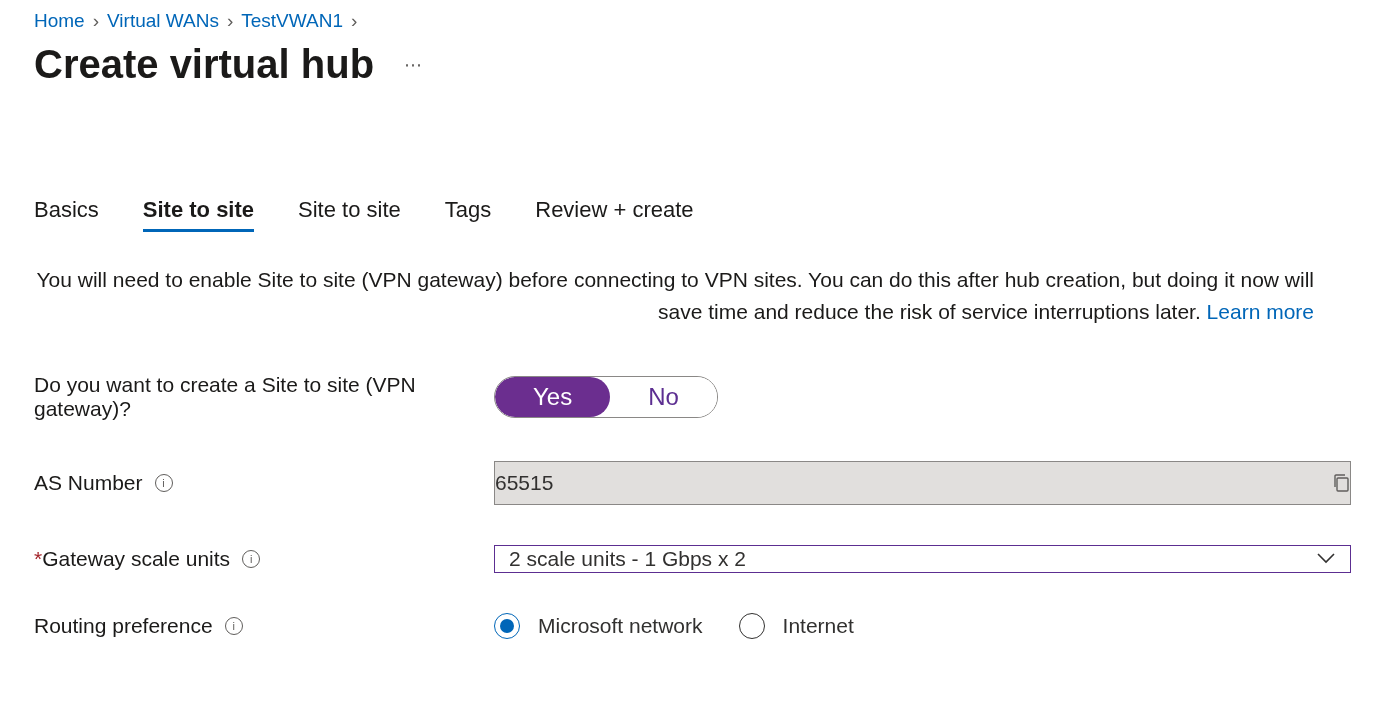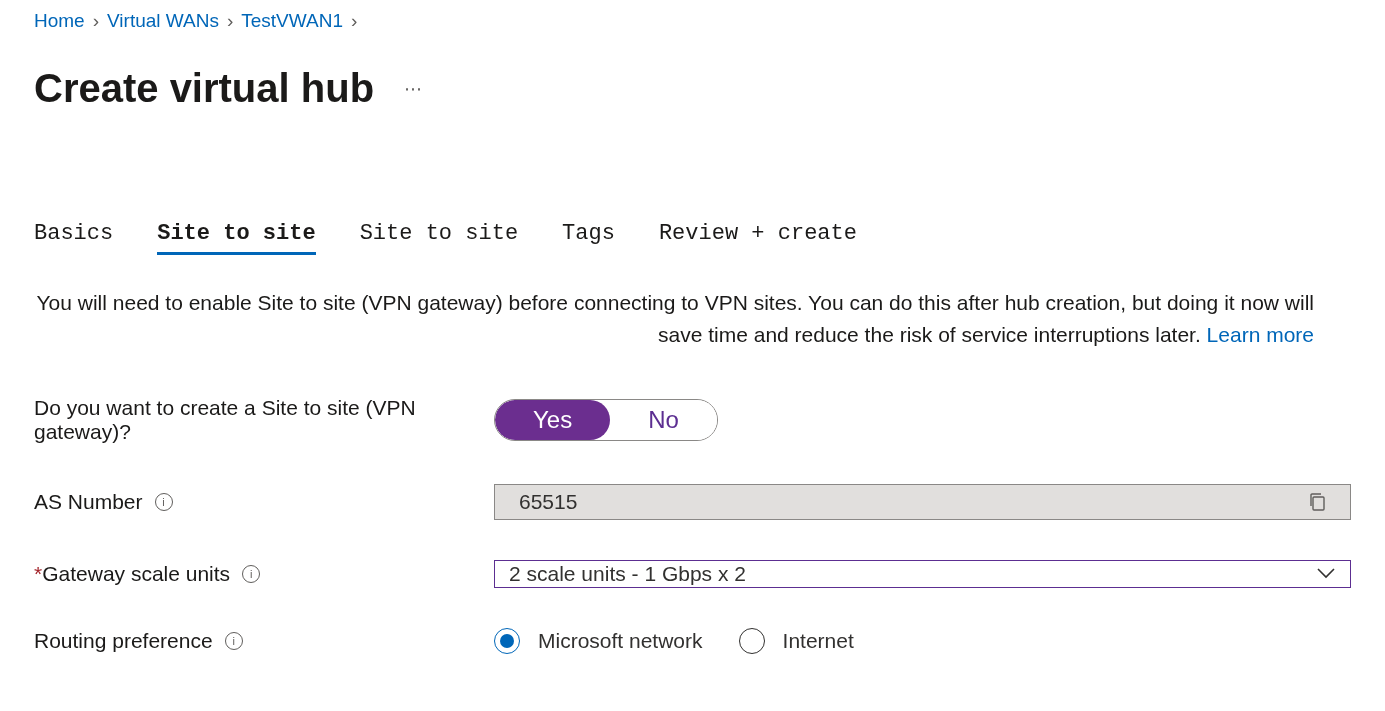--- a/index.html
+++ b/index.html
@@ -9,21 +9,21 @@
     color: #323130;
     padding: 10px 34px;
     background: #fff;
   }
 
   .breadcrumb {
     display: flex;
     align-items: center;
     gap: 8px;
     font-size: 19px;
-    margin-bottom: 34px;
+    margin-bottom: 10px;
   }
   .breadcrumb a {
     color: #0066b8;
     text-decoration: none;
     cursor: pointer;
   }
   .breadcrumb .sep {
     color: #605e5c;
   }
 
@@ -43,21 +43,20 @@
     letter-spacing: 2px;
     cursor: pointer;
   }
 
   .tabs {
     display: flex;
     gap: 44px;
     border-bottom: 0;
     margin-top: 110px;
     margin-bottom: 32px;
-    font-family: Liberation Mono, monospace;
   }
   .tab {
     font-size: 22px;
     color: #1b1a19;
     padding-bottom: 6px;
     cursor: pointer;
   }
   .tab.active {
     font-weight: 600;
     border-bottom: 3px solid #0066b8;
@@ -134,24 +133,24 @@
     color: #fff;
     border-radius: 22px;
   }
 
   .readonly-input {
     display: flex;
     align-items: center;
     justify-content: space-between;
     background: #e1dfdd;
     border: 1px solid #8a8886;
-    padding: 8px 24px;
+    padding: 8px 0;
     font-size: 21px;
     color: #323130;
-    height: 36px;
+    height: 44px;
   }
   .copy-icon {
     display: inline-flex;
     cursor: pointer;
   }
 
   .select-box {
     display: flex;
     align-items: center;
     justify-content: space-between;

